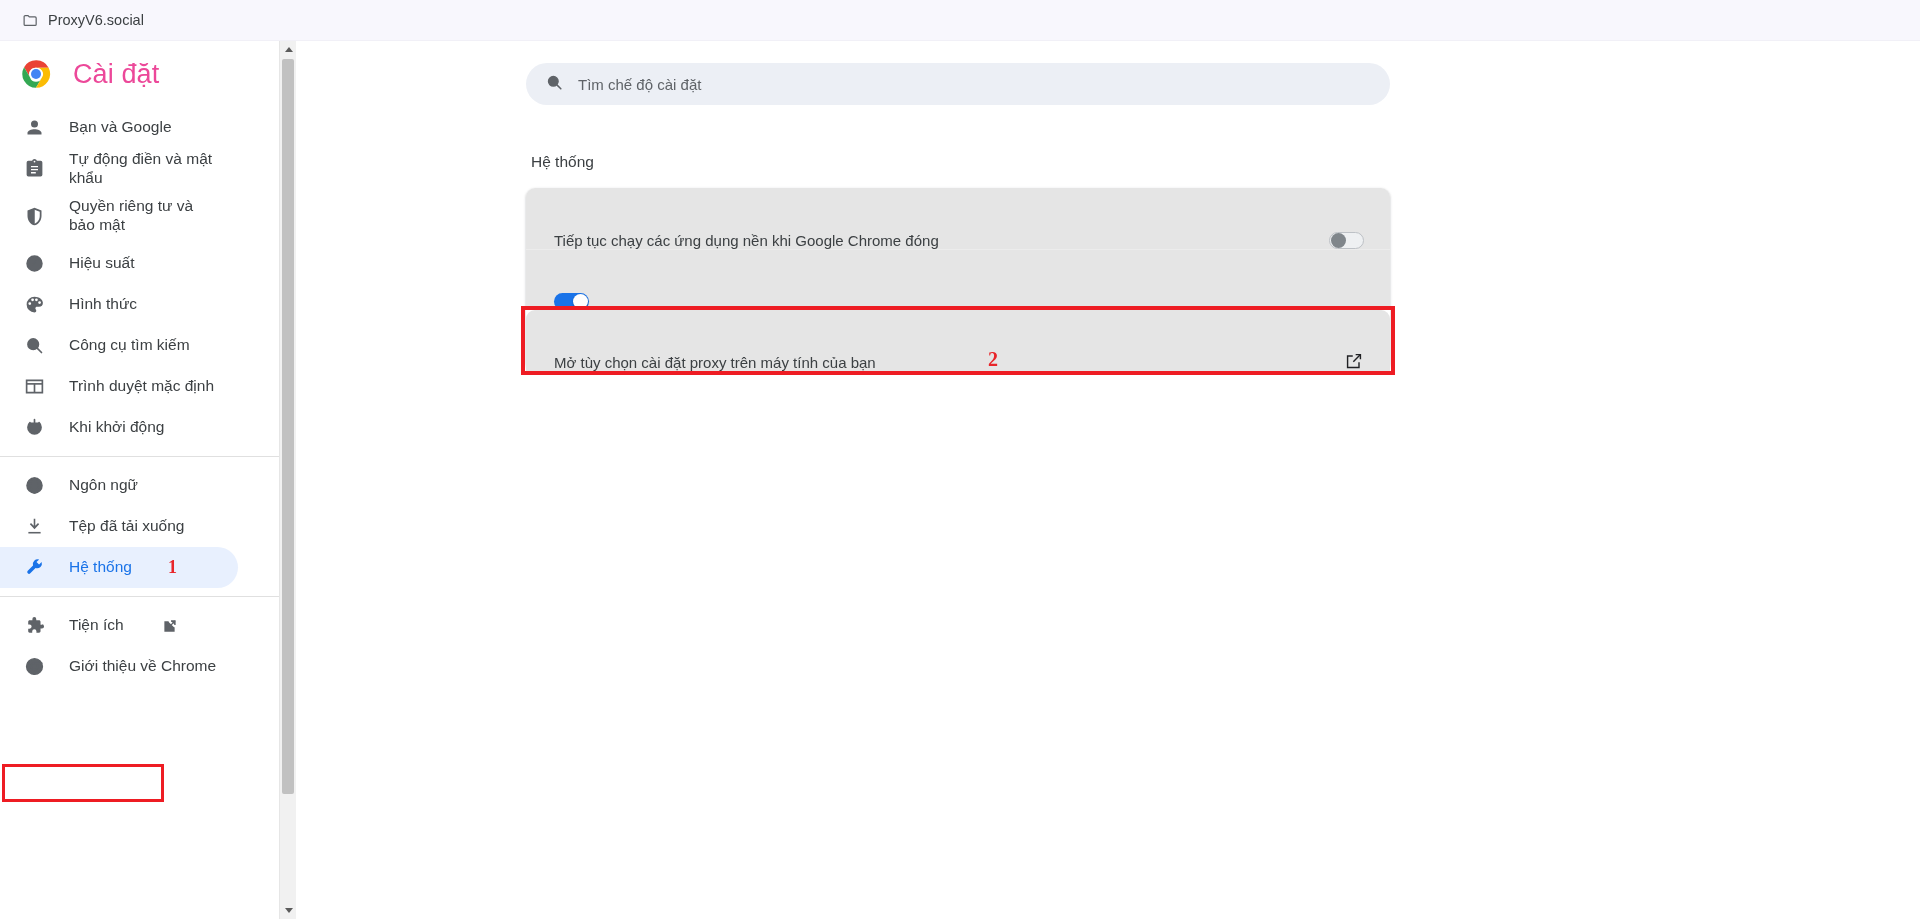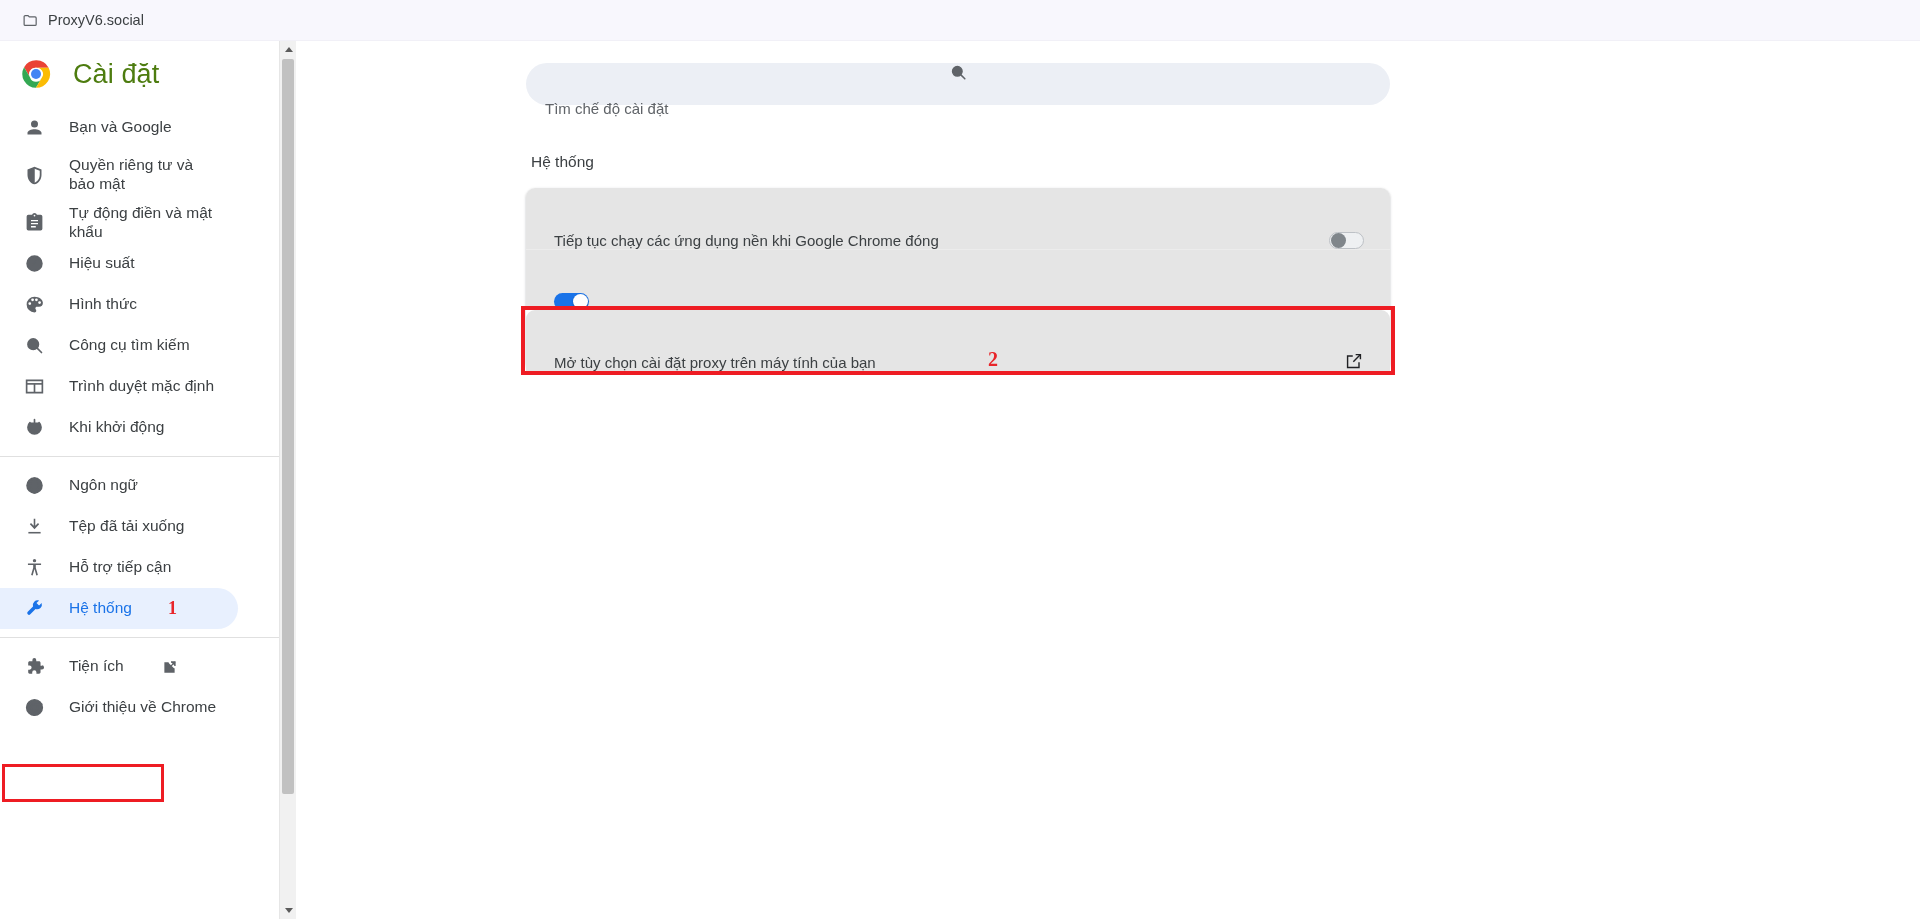--- a/index.html
+++ b/index.html
@@ -45,21 +45,21 @@
     padding-top: 0;
   }
   .brand {
     display: flex; align-items: center;
     gap: 22px;
     height: 66px;
     padding-left: 21px;
   }
   .brand-title {
     font-size: 27px;
-    color: #4d7c0f;
+    color: #ec4899;
     letter-spacing: .1px;
   }
   .chrome-logo { width: 30px; height: 30px; display: block; }
 
   .nav-scroll {
     position: absolute;
     top: 66px; left: 0; right: 0; bottom: 0;
     overflow: hidden;
   }
   .nav-group { padding: 0 0 0 0; }
@@ -163,21 +163,20 @@
     margin-left: 230px;
     width: 864px;
     height: 42px;
     background: #eceff5;
     border-radius: 22px;
     display: flex;
     align-items: center;
     gap: 14px;
     padding: 0 19px;
     cursor: text;
-    flex-direction: column;
   }
   .search-box svg { width: 19px; height: 19px; fill: #5f6368; flex: 0 0 19px;}
   .search-input {
     border: none; outline: none; background: transparent;
     font-family: "Liberation Sans", sans-serif;
     font-size: 15px;
     color: #5f6368;
     width: 100%;
   }
   .search-input::placeholder { color: #5f6368; }
@@ -296,37 +295,37 @@
 
         <div class="nav-item">
           <span class="nav-icon">
             <svg viewBox="0 0 24 24">
                 <path d="M12 12a4 4 0 1 0 0-8 4 4 0 0 0 0 8zm0 2c-3.6 0-8 1.8-8 4v2h16v-2c0-2.2-4.4-4-8-4z"></path>
               </svg>
           </span>
           <span class="nav-label">Bạn và Google</span>
         </div>
 
+        <div class="nav-item">
+          <span class="nav-icon">
+            <svg viewBox="0 0 24 24">
+                <path d="M19 3h-4.18A3 3 0 0 0 9.18 3H5a2 2 0 0 0-2 2v14a2 2 0 0 0 2 2h14a2 2 0 0 0 2-2V5a2 2 0 0 0-2-2zm-7 0a1 1 0 1 1 0 2 1 1 0 0 1 0-2zM8 9h8v1.6H8zm0 3.5h8V14H8zm0 3.5h5.5v1.6H8z"></path>
+              </svg>
+          </span>
+          <span class="nav-label">Tự động điền và mật khẩu</span>
+        </div>
+
         <div class="nav-item two-line">
           <span class="nav-icon">
             <svg viewBox="0 0 24 24">
                 <path d="M12 2 4 5.2v6.1c0 5 3.4 9.7 8 10.7 4.6-1 8-5.7 8-10.7V5.2L12 2zm0 2.2 6 2.4v4.7c0 4-2.6 7.8-6 8.7z"></path>
                 <path d="M12 4.2v15.8c-3.4-.9-6-4.7-6-8.7V6.6z"></path>
               </svg>
           </span>
           <span class="nav-label" style="max-width:150px;display:inline-block">Quyền riêng tư và bảo mật</span>
-        </div>
-
-        <div class="nav-item">
-          <span class="nav-icon">
-            <svg viewBox="0 0 24 24">
-                <path d="M19 3h-4.18A3 3 0 0 0 9.18 3H5a2 2 0 0 0-2 2v14a2 2 0 0 0 2 2h14a2 2 0 0 0 2-2V5a2 2 0 0 0-2-2zm-7 0a1 1 0 1 1 0 2 1 1 0 0 1 0-2zM8 9h8v1.6H8zm0 3.5h8V14H8zm0 3.5h5.5v1.6H8z"></path>
-              </svg>
-          </span>
-          <span class="nav-label">Tự động điền và mật khẩu</span>
         </div>
 
         <div class="nav-item">
           <span class="nav-icon">
             <svg viewBox="0 0 24 24" fill="none" stroke="#5f6368" stroke-width="1.8">
                 <circle cx="12" cy="12" r="8.5"></circle>
                 <path d="M15.5 8.5 10.5 13" stroke-linecap="round"></path>
               </svg>
           </span>
           <span class="nav-label">Hiệu suất</span>
@@ -391,29 +390,20 @@
         <div class="nav-item">
           <span class="nav-icon">
             <svg viewBox="0 0 24 24">
                 <path d="M11.1 3h1.8v8.2l3.1-3.1 1.3 1.3L12 15.1 6.7 9.4 8 8.1l3.1 3.1z"></path>
                 <path d="M5 18.2h14V20H5z"></path>
               </svg>
           </span>
           <span class="nav-label">Tệp đã tải xuống</span>
         </div>
 
-        <div class="nav-item">
-          <span class="nav-icon">
-            <svg viewBox="0 0 24 24">
-                <circle cx="12" cy="4.2" r="1.9"></circle>
-                <path d="M4.5 7.3h15v1.9h-6v3l2.4 8.3-1.8.6-2.1-7.3-2.1 7.3-1.8-.6 2.4-8.3v-3h-6z"></path>
-              </svg>
-          </span>
-          <span class="nav-label">Hỗ trợ tiếp cận</span>
-        </div>
 
         <div class="nav-item selected">
           <span class="nav-icon">
             <svg viewBox="0 0 24 24" fill="#1a73e8">
                 <path d="M20.2 5.7a5.6 5.6 0 0 1-7 7l-6 6a2 2 0 0 1-2.9-2.9l6-6a5.6 5.6 0 0 1 7-7l-3 3 2.9 2.9z"></path>
               </svg>
           </span>
           <span class="nav-label">Hệ thống</span>
           <span class="marker">1</span>
         </div>

